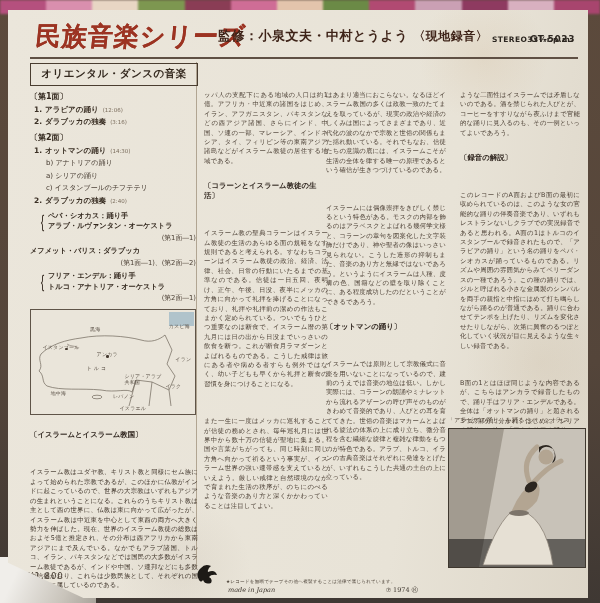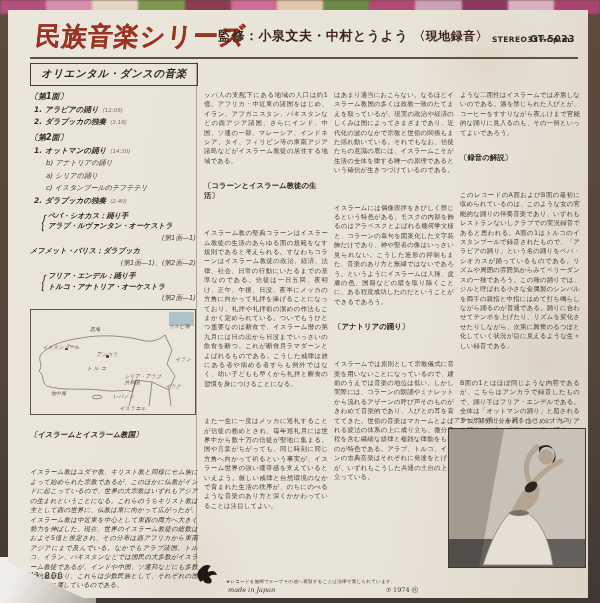--- a/index.html
+++ b/index.html
@@ -27,21 +27,21 @@
   .hdr-logo{position:absolute;left:28px;top:10px;font-size:25px;font-weight:bold;color:#9c3322;
     letter-spacing:1px;transform:skewX(-6deg) scaleY(1.04);text-shadow:0 0 .5px #9c3322;}
   .hdr-sup{position:absolute;left:210px;top:17px;font-size:13px;font-weight:bold;color:#3e2318;letter-spacing:.5px;white-space:nowrap;}
   .hdr-rec{font-size:12px;}
   .hdr-stereo{position:absolute;left:443px;top:25px;font-size:7.5px;font-weight:bold;color:#2c2620;letter-spacing:.4px;margin-left:41px;}
   .hdr-cat{position:absolute;left:522px;top:23.5px;font-size:9px;font-weight:bold;color:#2c2620;letter-spacing:.6px;}
   .hdr-rule{position:absolute;left:22px;top:47px;width:548px;height:2px;background:#5f5044;}
   .vrule{position:absolute;left:188px;top:52px;width:1px;height:506px;background:#a3957f;opacity:.8;}
 
   
-  .col1{position:absolute;left:22px;top:53px;width:168px;color:#41362c;font-style:italic;}
+  .col1{position:absolute;left:22px;top:53px;width:168px;color:#41362c;}
   .tl-box{border:1.5px solid #4a3d30;padding:3px 2px 4px;text-align:center;}
   .tl-title{font-size:10.5px;font-weight:bold;letter-spacing:.5px;color:#33281e;}
   .tl-sub{font-size:7px;font-weight:bold;margin-top:2px;color:#41362c;}
   .side-label{font-size:8px;font-weight:bold;margin:5px 0 2px;color:#33281e;}
   .track-row{font-size:7.5px;font-weight:bold;margin:2.5px 0 0 4px;color:#3a2f24;}
   .t-no{margin-right:3px;}
   .t-time{font-size:5.5px;font-weight:normal;color:#7a6c5c;margin-left:4px;}
   .track-sub{font-size:7px;margin:2.5px 0 0 16px;color:#41362c;}
   .credits{margin-top:5px;}
   .credit-group{display:flex;align-items:center;margin-top:3px;}
@@ -50,21 +50,21 @@
   .credit-note{font-size:6.8px;text-align:right;margin:1px 2px 2px 0;color:#4a3e33;}
   .map-box{position:relative;margin-top:6px;width:164px;height:104px;border:1px solid #5f5448;background:#eae5da;}
   .map-box svg{position:absolute;left:0;top:0;}
   .map-label{position:absolute;font-size:5px;color:#564c42;white-space:pre-line;line-height:1.15;letter-spacing:.2px;}
   .map-dot{position:absolute;width:2.5px;height:2.5px;border-radius:50%;background:#453a30;}
   .price{position:absolute;left:20px;top:561px;font-size:8.5px;color:#4a4036;letter-spacing:1px;}
 
   
   .notes{position:absolute;top:53px;color:#4a3e33;}
   .col2{left:196px;width:124px;}
-  .col3{left:326px;width:120px;}
+  .col3{left:318px;width:120px;}
   .col4{left:452px;width:120px;}
   .note-p{font-size:6.4px;line-height:1.47;text-align:justify;letter-spacing:.15px;margin-bottom:3px;margin-top:28px;}
   .note-p:first-line{}
   .note-h{font-size:7.4px;font-weight:bold;color:#2f251e;margin:15px 0 3px;}
   .note-credit{font-size:7px;font-weight:bold;text-align:right;margin-top:6px;color:#33281e;}
 
   
   .photo-block{position:absolute;left:440px;top:406px;width:138px;}
   .photo-caption{font-size:6px;color:#4a3e33;letter-spacing:.3px;margin-bottom:3px;}
   .photo-frame{width:136px;height:138px;border:1px solid #3f382f;background:linear-gradient(135deg,#d9d4cb,#b4aea3);overflow:hidden;}
@@ -187,21 +187,21 @@
 
   <div class="notes col2">
       <div class="note-p">ッパ人の支配下にある地域の人口は約1億。アフリカ・中近東の諸国をはじめ、イラン、アフガニスタン、パキスタンなどの西アジア諸国、さらにインド、中国、ソ連の一部、マレーシア、インドネシア、タイ、フィリピン等の東南アジア諸島などがイスラーム教徒の居住する地域である。</div>
       <div class="note-h">〔コラーンとイスラーム教徒の生活〕</div>
       <div class="note-p">イスラーム教の聖典コラーンはイスラーム教徒の生活のあらゆる面の規範をなす規則であると考えられる。すなわちコラーンはイスラーム教徒の政治、経済、法律、社会、日常の行動にいたるまでの基準なのである。信徒は一日五回、夜明け、正午、午後、日没、夜半にメッカの方角に向かって礼拝を捧げることになっており、礼拝や礼拝前の潔めの作法もこまかく定められている。ついでもうひとつ重要なのは断食で、イスラーム暦の第九月には日の出から日没までいっさいの飲食を断つ。これが断食月ラマダーンとよばれるものである。こうした戒律は旅にある者や病める者すらも例外ではなく、幼い子どもも早くから礼拝と断食の習慣を身につけることになる。</div>
       <div class="note-p">また一生に一度はメッカに巡礼することが信徒の務めとされ、毎年巡礼月には世界中から数十万の信徒が聖地に集まる。国や言葉がちがっても、同じ時刻に同じ方角へ向かって祈るという事実が、イスラーム世界の強い連帯感を支えているといえよう。厳しい戒律と自然環境のなかで育まれた生活の秩序が、のちにのべるような音楽のあり方と深くかかわっていることは注目してよい。</div>
     </div>
   <div class="notes col3">
       <div class="note-p">はあまり適当におこらない。なるほどイスラーム教国の多くは政教一致のたてまえを取っているが、現実の政治や経済のしくみは国によってさまざまであり、近代化の波のなかで宗教と世俗の関係もまた揺れ動いている。それでもなお、信徒たちの意識の底には、イスラームこそが生活の全体を律する唯一の原理であるという確信が生きつづけているのである。</div>
       <div class="note-p">イスラームには偶像崇拝をきびしく禁じるという特色がある。モスクの内部を飾るのはアラベスクとよばれる幾何学文様と、コラーンの章句を図案化した文字装飾だけであり、神や聖者の像はいっさい見られない。こうした造形の抑制もまた、音楽のあり方と無縁ではないであろう。というようにイスラームは人種、皮膚の色、国籍などの壁を取り除くことに、ある程度成功したのだということができるであろう。</div>
-      <div class="note-h">〔アナトリアの踊り〕</div>
+      <div class="note-h">〔オットマンの踊り〕</div>
       <div class="note-p">イスラームでは原則として宗教儀式に音楽を用いないことになっているので、建前のうえでは音楽の地位は低い。しかし実際には、コラーンの朗誦やミナレットから流れるアザーンの呼び声そのものがきわめて音楽的であり、人びとの耳を育ててきた。世俗の音楽はマカームとよばれる旋法の体系の上に成り立ち、微分音程を含む繊細な旋律と複雑な律動をもつのが特色である。アラブ、トルコ、イランの古典音楽はそれぞれに発達をとげたが、いずれもこうした共通の土台の上に立っている。</div>
     </div>
   <div class="notes col4">
       <div class="note-p">ような二面性はイスラームでは矛盾しないのである。酒を禁じられた人びとが、コーヒーをすすりながら夜ふけまで官能的な踊りに見入るのも、その一例といってよいであろう。</div>
       <div class="note-h">〔録音の解説〕</div>
       <div class="note-p">このレコードのA面およびB面の最初に収められているのは、このような女の官能的な踊りの伴奏音楽であり、いずれもレストランないしクラブでの実況録音であると思われる。A面の1はトルコのイスタンブールで録音されたもので、「アラビアの踊り」という名の踊りをペバ・シオカスが踊っているものである。リズムや周囲の雰囲気からみてベリーダンスの一種であろう。この種の踊りでは、ジルと呼ばれる小さな金属製のシンバルを両手の親指と中指にはめて打ち鳴らしながら踊るのが普通である。踊りに合わせてテンポを上げたり、リズムを変化させたりしながら、次第に興奮のるつぼと化していく状況が目に見えるような生々しい録音である。</div>
       <div class="note-p">B面の1とはほぼ同じような内容であるが、こちらはアンカラで録音したもので、踊り手はフリア・エンデルである。全体は「オットマンの踊り」と題される3つの部分に分かれ、はじめに「シリアの踊り」、次に「アナトリアの踊り」、そして最後に「イスタンブールのチフテテリ」という構成になっている。A面の2およびB面の2は、いずれもダラブッカのソロで、演奏者は同一人物である。というようにイスラームは人種、中近東の民俗音楽には欠くことのできない重要な楽器のひとつである。</div>
       <div class="note-credit">櫻井哲男・文</div>
     </div>
 

